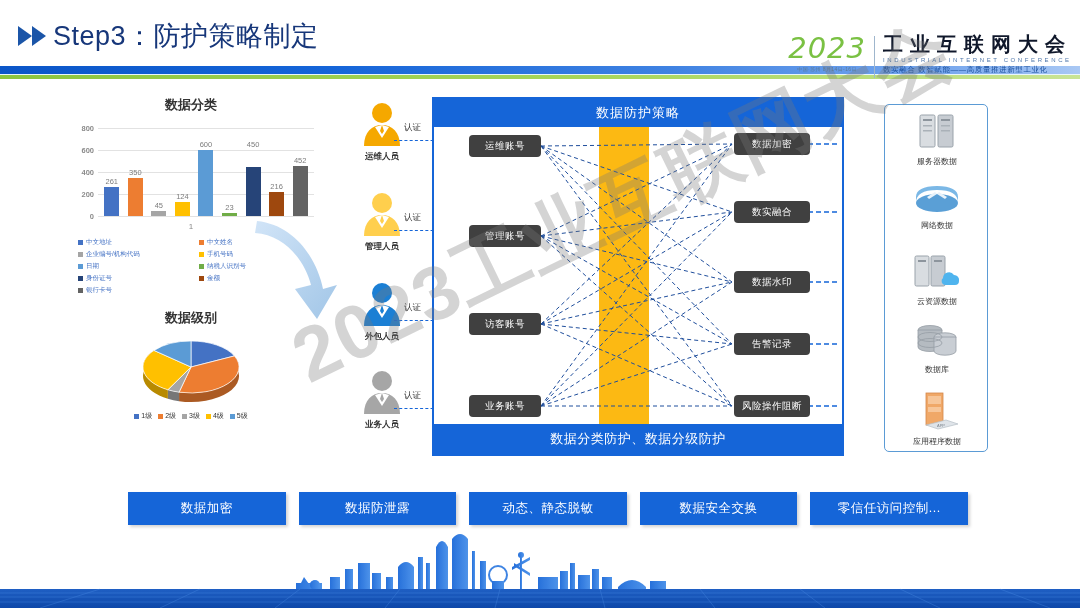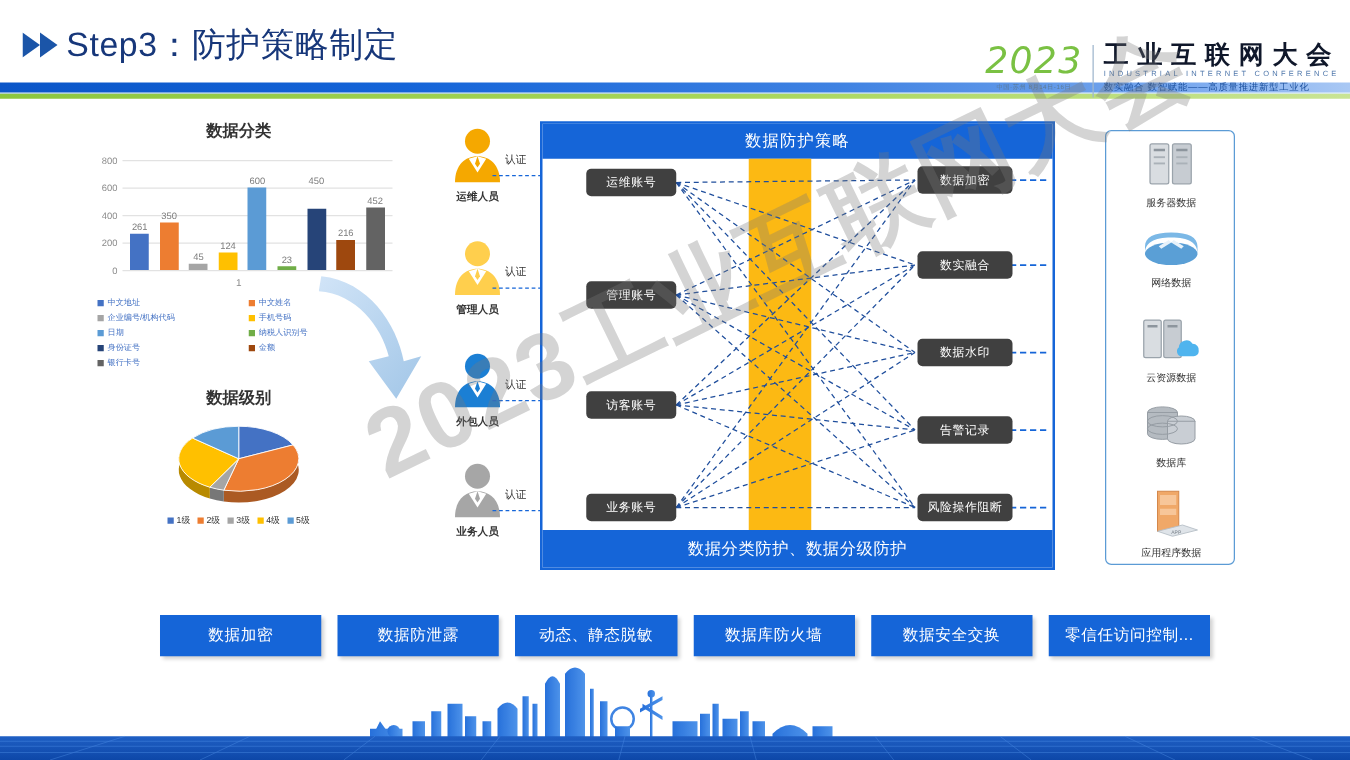--- a/index.html
+++ b/index.html
@@ -29,21 +29,21 @@
   #logo-right{display:flex;flex-direction:column;}
   #logo-cn{font-size:20px;color:#0f172a;letter-spacing:7px;line-height:1.05;white-space:nowrap;font-weight:bold;}
   #logo-en{font-size:6px;color:#4f77ab;letter-spacing:2.6px;white-space:nowrap;margin-top:2px;}
   #logo-sub{font-size:7.5px;color:#1b4f9c;letter-spacing:.6px;white-space:nowrap;margin-top:2px;}
 
   
   #chart-panel{position:absolute;left:66px;top:96px;width:250px;height:340px;}
   #bar-chart-title{text-align:center;font-size:13px;color:#333;font-weight:bold;margin-bottom:6px;}
   #bar-chart{position:relative;width:250px;height:112px;}
   .grid-line{position:absolute;left:32px;right:2px;height:1px;background:#e2e2e2;}
-  .y-tick{position:absolute;left:0;width:28px;text-align:right;font-size:7.5px;color:#8a8a8a;transform:translateY(-4px);}
+  .y-tick{position:absolute;left:0;width:28px;text-align:right;font-size:7.5px;color:#8a8a8a;transform:translateY(-4px);font-weight:bold;}
   #plot{position:absolute;left:34px;bottom:16px;right:4px;top:8px;display:flex;align-items:flex-end;justify-content:space-around;}
   .bar-wrap{position:relative;width:15px;height:100%;display:flex;align-items:flex-end;}
   .bar{width:15px;}
   .bar-val{position:absolute;left:50%;transform:translateX(-50%);font-size:7.5px;color:#7c7c7c;white-space:nowrap;}
   #x-label{position:absolute;bottom:1px;left:0;right:0;text-align:center;font-size:8px;color:#8a8a8a;}
   #bar-legend{margin-top:6px;display:grid;grid-template-columns:1fr 1fr;gap:3px 4px;padding-left:12px;}
   .lg{display:flex;align-items:center;gap:3px;font-size:6.5px;color:#4472c4;white-space:nowrap;}
   .sw{width:5px;height:5px;flex:none;}
   #pie-title{text-align:center;font-size:13px;color:#333;font-weight:bold;margin-top:14px;}
   #pie-wrap{position:relative;width:250px;height:74px;margin-top:6px;}
@@ -394,21 +394,20 @@
           <rect x="13" y="16" width="13" height="5" fill="#f7c699"></rect>
           <path d="M11,34 l20,-5 l12,4 l-20,5 z" fill="#dfe4e9" stroke="#b6bec6" stroke-width="0.7"></path>
           <text x="22" y="36" font-size="4" fill="#7d858d">APP</text>
         </svg></span><div class="src-label">应用程序数据</div></div>
   </div>
 
 <div id="buttons">
     <div class="btn">数据加密</div>
     <div class="btn">数据防泄露</div>
     <div class="btn">动态、静态脱敏</div>
-    <div class="btn">数据库防火墙</div>
     <div class="btn">数据安全交换</div>
     <div class="btn">零信任访问控制...</div>
   </div>
 
 <div id="watermark">2023工业互联网大会</div>
 
 <div id="decor">
   <svg width="1080" height="75" viewBox="0 0 1080 75">
     <defs>
       <linearGradient id="floor" x1="0" y1="0" x2="0" y2="1">

